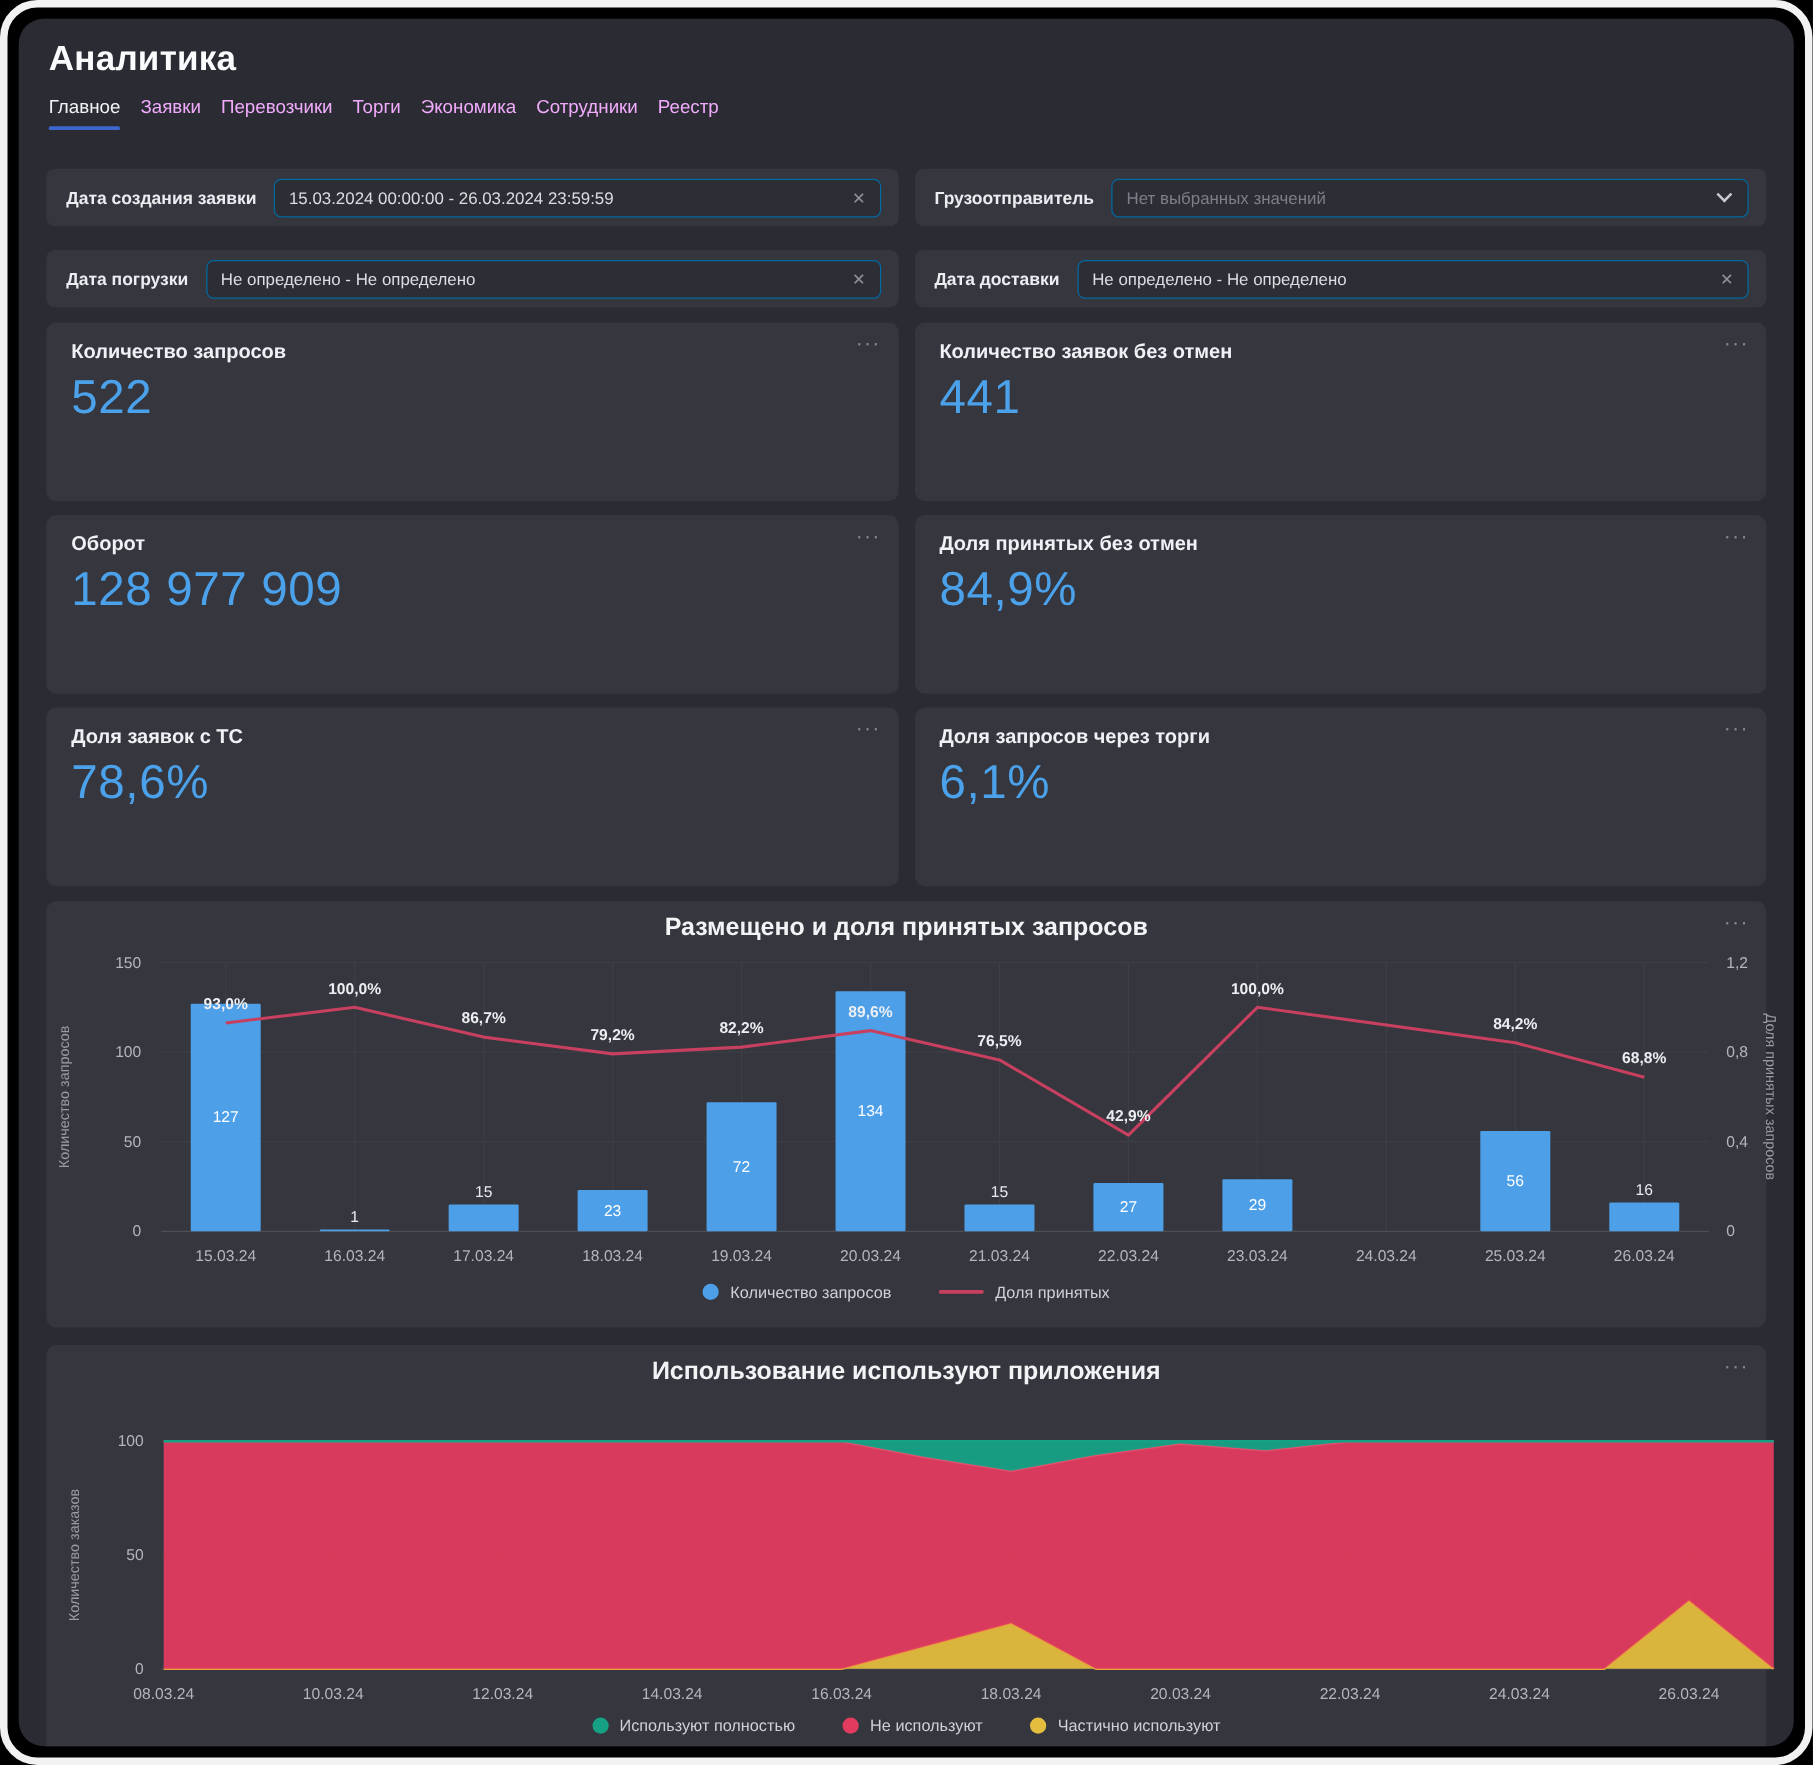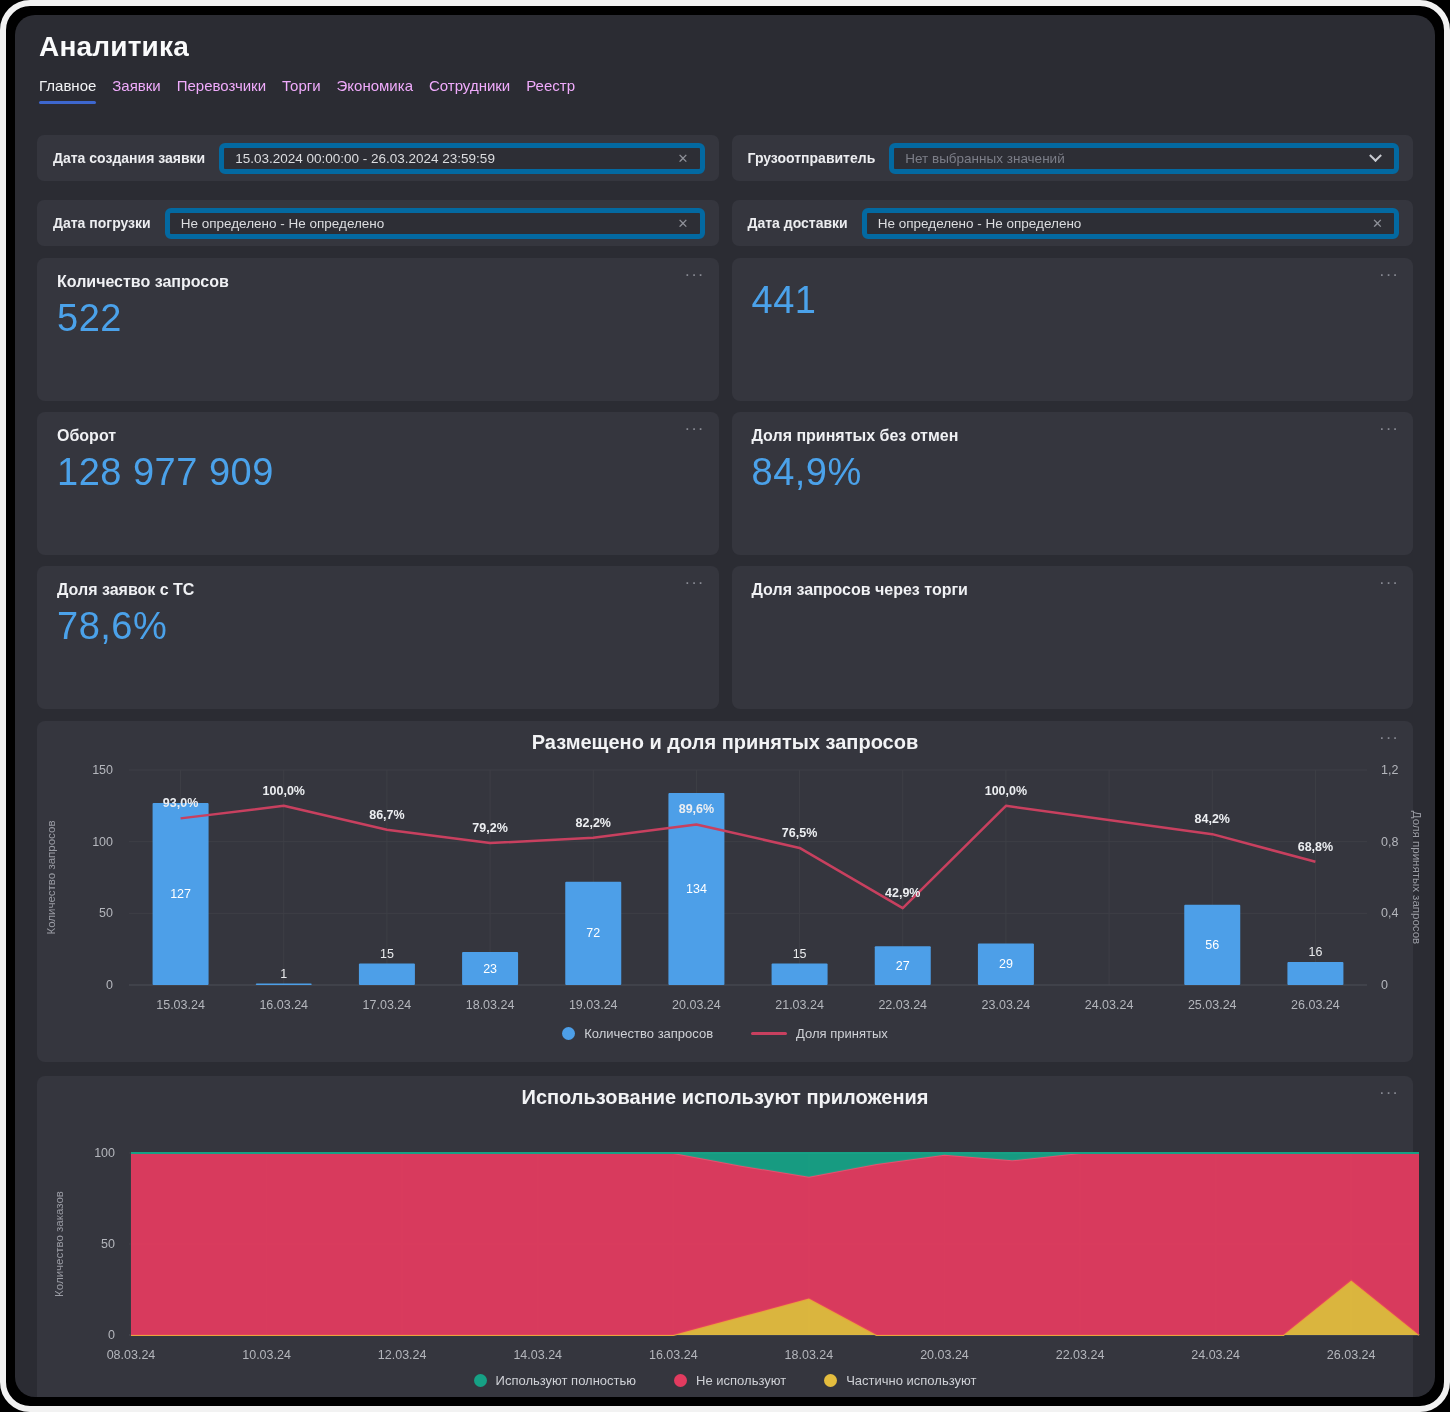--- a/index.html
+++ b/index.html
@@ -15,21 +15,21 @@
   .tabs { display:flex; gap:16px; padding:0 2px; }
   .tab { font-size:15px; color:#f0abfc; padding-bottom:10px; cursor:pointer; position:relative; }
   .tab.active { color:#f2f3f5; }
   .tab.active::after { content:""; position:absolute; left:0; right:0; bottom:0; height:3px;
     background:#3d67cf; border-radius:2px; }
 
   .filters { display:grid; grid-template-columns:1fr 1fr; gap:19px 13px; margin-top:31px; }
   .filter-card { background:#35363e; border-radius:7px; height:46px; display:flex;
     align-items:center; gap:14px; padding:0 14px 0 16px; }
   .filter-label { font-size:14px; font-weight:700; color:#eceDf0; white-space:nowrap; }
-  .filter-input { flex:1; height:31px; background:#2d2e35; border:5px solid #0369a1;
+  .filter-input { flex:1; height:31px; background:#2d2e35; border:1px solid #0369a1;
     border-radius:6px; display:flex; align-items:center; padding:0 11px; gap:8px; }
   .fi-text { flex:1; font-size:13.5px; color:#dcdde0; white-space:nowrap; overflow:hidden; }
   .fi-text.placeholder { color:#7c7e88; }
   .clear-x { color:#8f9199; font-size:13px; line-height:1; cursor:pointer; }
   .chev { width:9px; height:9px; border-right:2px solid #c9cbd1; border-bottom:2px solid #c9cbd1;
     transform:rotate(45deg) translate(-2px,-2px); margin-right:3px; cursor:pointer; }
 
   .kpis { display:grid; grid-template-columns:1fr 1fr; gap:11px 13px; margin-top:12px; }
   .card { background:#35363e; border-radius:8px; position:relative; }
   .kpi { height:143px; padding:15px 20px; }
@@ -98,40 +98,42 @@
       </div>
 
     <div class="kpis">
         <div class="card kpi">
           <div class="card-dots">···</div>
           <div class="kpi-title">Количество запросов</div>
           <div class="kpi-value">522</div>
         </div>
         <div class="card kpi">
           <div class="card-dots">···</div>
+          <div class="kpi-title">Количество заявок без отмен</div>
           <div class="kpi-value">441</div>
         </div>
         <div class="card kpi">
           <div class="card-dots">···</div>
           <div class="kpi-title">Оборот</div>
           <div class="kpi-value">128 977 909</div>
         </div>
         <div class="card kpi">
           <div class="card-dots">···</div>
           <div class="kpi-title">Доля принятых без отмен</div>
           <div class="kpi-value">84,9%</div>
         </div>
         <div class="card kpi">
           <div class="card-dots">···</div>
           <div class="kpi-title">Доля заявок с ТС</div>
           <div class="kpi-value">78,6%</div>
         </div>
         <div class="card kpi">
           <div class="card-dots">···</div>
           <div class="kpi-title">Доля запросов через торги</div>
+          <div class="kpi-value">6,1%</div>
         </div>
       </div>
 
     <section class="card chart-card" id="chart1-card">
       <div class="card-dots">···</div>
       <h2>Размещено и доля принятых запросов</h2>
       <svg id="chart1-svg" width="1390" height="266">
           <line x1="143.58333333333334" y1="12" x2="143.58333333333334" y2="227" stroke="#3e3f46" stroke-width="1"></line>
           <text x="143.58333333333334" y="251" fill="#b4b6bc" font-size="12.5" text-anchor="middle">15.03.24</text>
           <line x1="246.75" y1="12" x2="246.75" y2="227" stroke="#3e3f46" stroke-width="1"></line>

